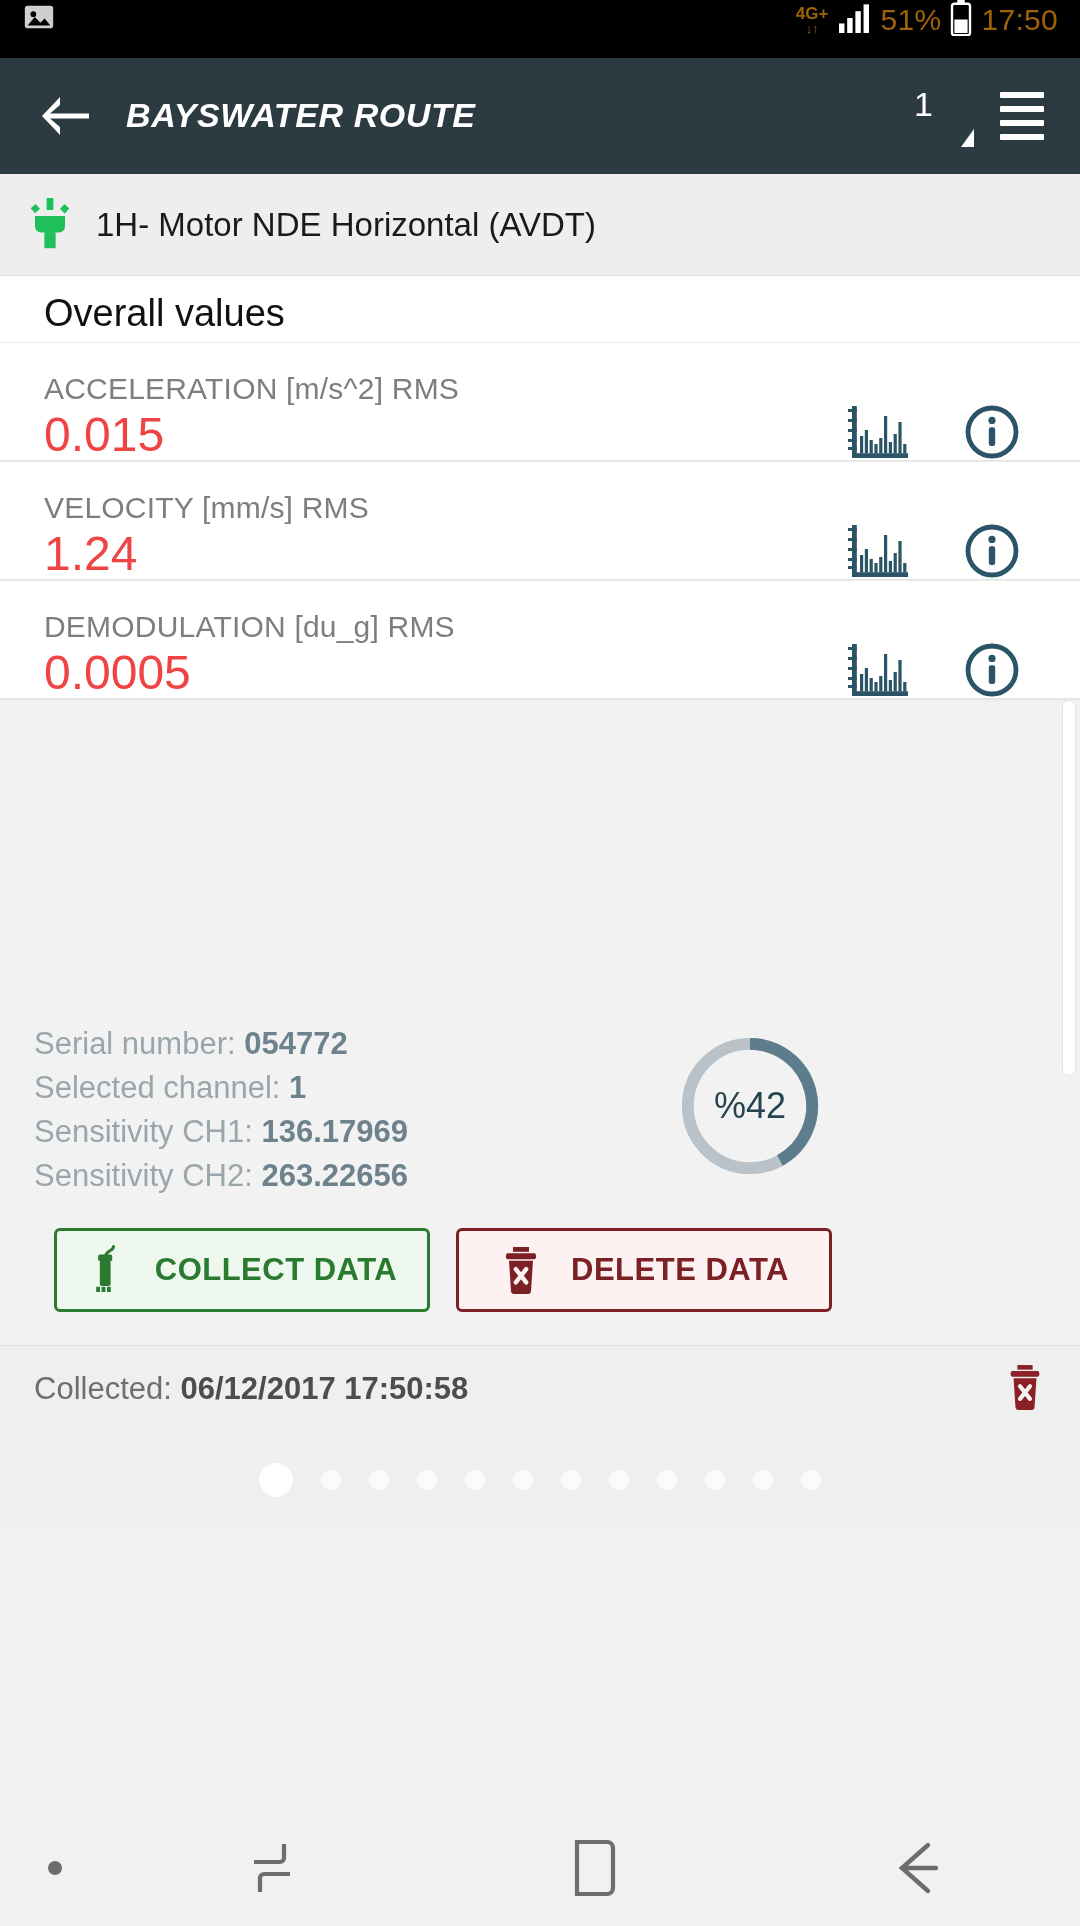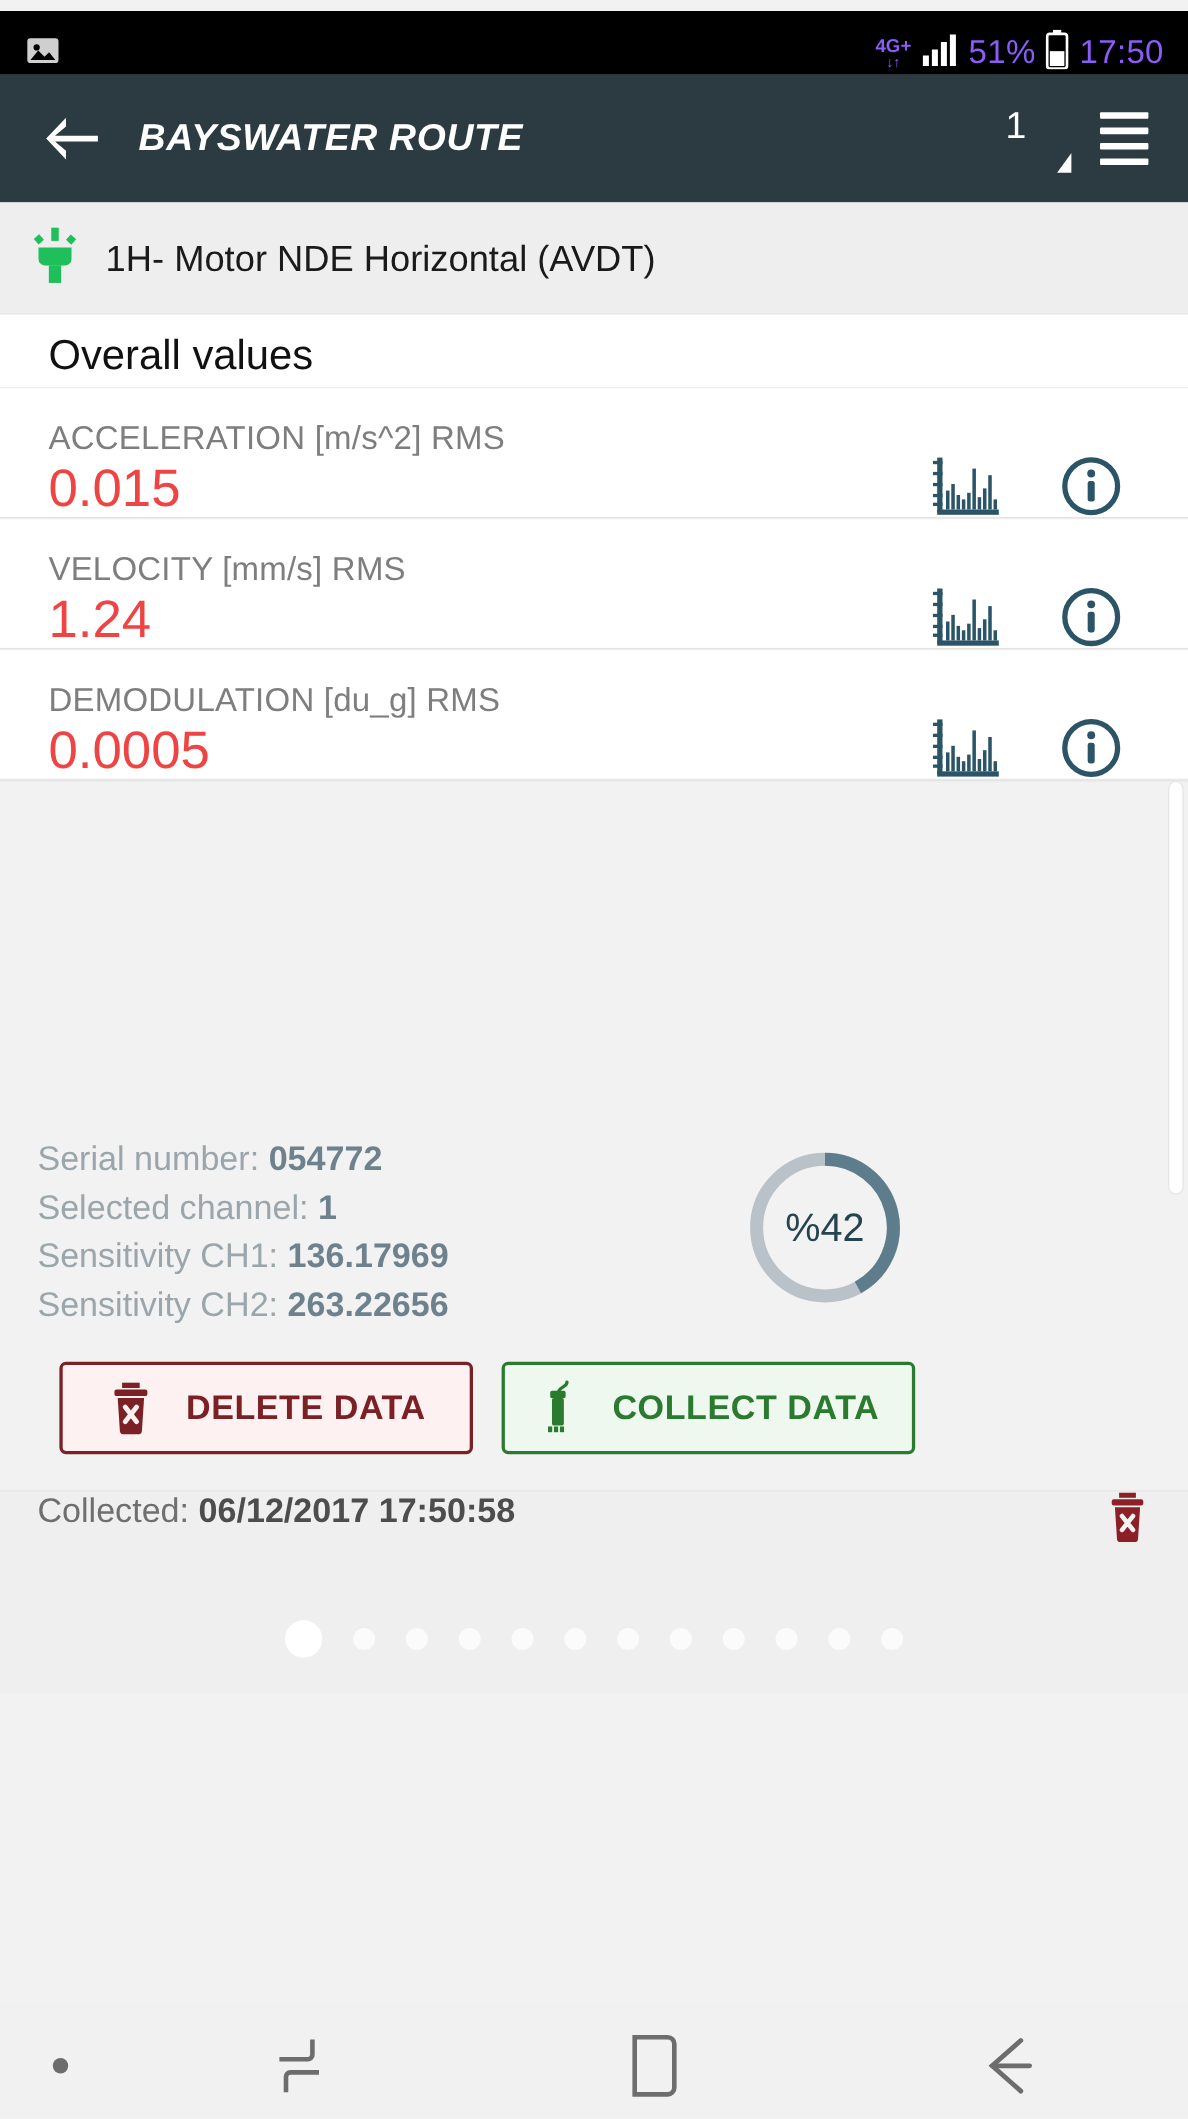--- a/index.html
+++ b/index.html
@@ -6,22 +6,22 @@
   html, body {
     width: 1080px; height: 1926px;
     font-family: "Liberation Sans", sans-serif;
     background: #f2f2f2;
     overflow: hidden;
   }
   .screen { position: relative; width: 1080px; height: 1926px; background:#f2f2f2; }
 
   
   .statusbar {
-    height: 58px; background: #000; color:#8b5cf6;
-    display:flex; align-items:flex-end; padding: 0 22px; margin-top: 10px;
+    height: 58px; background: #000; color:#a16207;
+    display:flex; align-items:flex-start; padding: 0 22px;
   }
   .sb-left { display:flex; align-items:center; gap:14px; }
   .sb-right { margin-left:auto; display:flex; align-items:center; gap:9px; }
   .sb-text { font-size: 30px; font-weight: 500; letter-spacing:.3px; }
   .net-type { font-size: 17px; font-weight:700; line-height:1; }
   .net-wrap { display:flex; align-items:flex-end; gap:3px; }
   .net-sub { font-size: 13px; line-height:1; }
 
   
   .appbar {
@@ -99,21 +99,21 @@
     padding: 0 18px; gap: 28px;
   }
   .btn-delete { width: 376px; border-color:#7b2025; background:#fdf1f1; color:#7b2025; }
   .btn-collect { width: 376px; border-color:#2a7a2f; background:#eef8ee; color:#2a7a2f; }
   .btn-ico { flex:0 0 auto; display:flex; align-items:center; justify-content:center; }
 
   
   .collected-bar {
     position:absolute; left:0; right:0; top:1345px; height:86px;
     background:#efefef; border-top:1px solid #e4e4e4;
-    display:flex; align-items:flex-start; padding: 0 34px;
+    display:flex; align-items:center; padding: 0 34px;
   }
   .collected-text { font-size: 31px; color:#6f6f6f; }
   .collected-text b { color:#4d4d4d; font-weight:700; }
   .collected-del { margin-left:auto; }
 
   
   .dots {
     position:absolute; left:0; right:0; top:1432px; height:98px;
     background:#efefef; display:flex; align-items:center; justify-content:center; gap:28px;
   }
@@ -349,44 +349,44 @@
 
     <div class="ring-wrap" style="top:332px;">
       <svg width="148" height="148" viewBox="0 0 100 100">
         <circle cx="50" cy="50" r="42" fill="none" stroke="#b9c2c8" stroke-width="8"></circle>
         <path id="gaugeArc" fill="none" stroke="#5e7d8c" stroke-width="8" d="M 50 8 A 42 42 0 0 1 70.23 86.80" transform="rotate(0 50 50)"></path>
       </svg>
       <span class="ring-text">%42</span>
     </div>
 
     <div class="actions" style="top:528px;">
-      <div class="btn btn-delete">
-        <span class="btn-ico">
-          <svg width="44" height="48" viewBox="0 0 22 24">
-            <rect x="7" y="0.5" width="8" height="2.4" fill="#7b2025"></rect>
-            <rect x="3.5" y="3.6" width="15" height="3" rx="1" fill="#7b2025"></rect>
-            <path d="M5 7.4 h12 l-1 15.2 a1.6 1.6 0 0 1 -1.6 1.4 h-6.8 a1.6 1.6 0 0 1 -1.6 -1.4 z" fill="#7b2025"></path>
-            <path d="M8.4 11.6 l5.2 6.6 M13.6 11.6 l-5.2 6.6" stroke="#fdf1f1" stroke-width="2.2" stroke-linecap="round"></path>
-          </svg>
-        </span>
-        <span>DELETE DATA</span>
-      </div>
       <div class="btn btn-collect">
         <span class="btn-ico">
           <svg width="40" height="52" viewBox="0 0 20 26">
             <path d="M9.3 6.2 C 9.3 3.2 13.5 3.6 13.2 1.2" fill="none" stroke="#2a7a2f" stroke-width="1.5" stroke-linecap="round"></path>
             <rect x="5.6" y="5.2" width="7" height="3.4" rx="0.8" fill="#2a7a2f"></rect>
             <rect x="6.4" y="8.4" width="5.4" height="12.6" rx="1" fill="#2a7a2f"></rect>
             <rect x="4.6" y="21.4" width="1.9" height="2.6" fill="#2a7a2f"></rect>
             <rect x="7.3" y="21.4" width="1.9" height="2.6" fill="#2a7a2f"></rect>
             <rect x="10.0" y="21.4" width="1.9" height="2.6" fill="#2a7a2f"></rect>
           </svg>
         </span>
         <span>COLLECT DATA</span>
       </div>
+      <div class="btn btn-delete">
+        <span class="btn-ico">
+          <svg width="44" height="48" viewBox="0 0 22 24">
+            <rect x="7" y="0.5" width="8" height="2.4" fill="#7b2025"></rect>
+            <rect x="3.5" y="3.6" width="15" height="3" rx="1" fill="#7b2025"></rect>
+            <path d="M5 7.4 h12 l-1 15.2 a1.6 1.6 0 0 1 -1.6 1.4 h-6.8 a1.6 1.6 0 0 1 -1.6 -1.4 z" fill="#7b2025"></path>
+            <path d="M8.4 11.6 l5.2 6.6 M13.6 11.6 l-5.2 6.6" stroke="#fdf1f1" stroke-width="2.2" stroke-linecap="round"></path>
+          </svg>
+        </span>
+        <span>DELETE DATA</span>
+      </div>
     </div>
 
     <div class="collected-bar" style="top:645px;">
       <span class="collected-text">
         <span>Collected:</span>
         <b>06/12/2017 17:50:58</b>
       </span>
       <span class="collected-del">
         <svg width="42" height="46" viewBox="0 0 22 24">
           <rect x="7" y="0.5" width="8" height="2.4" fill="#8d2026"></rect>

